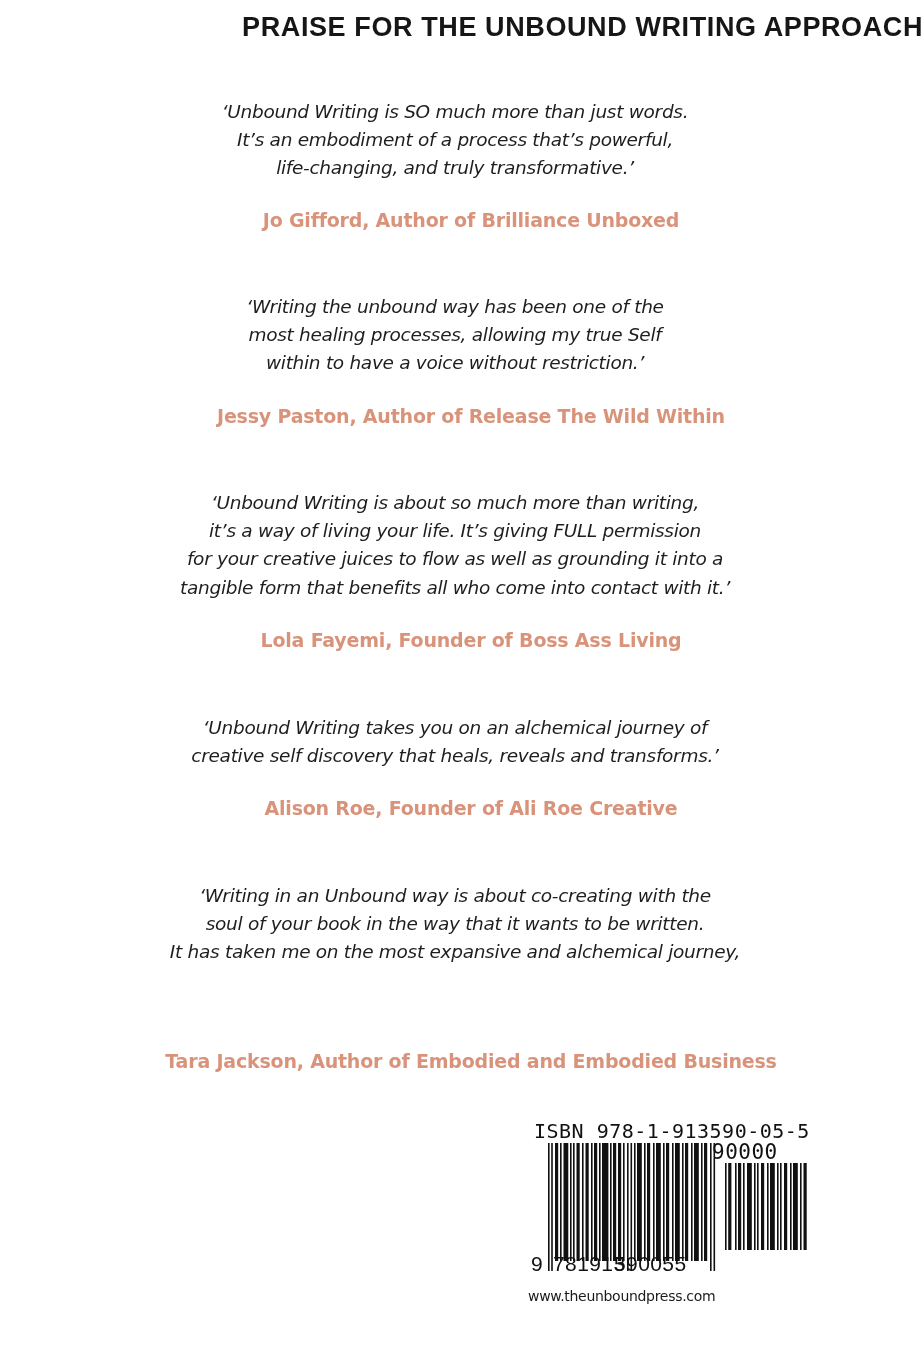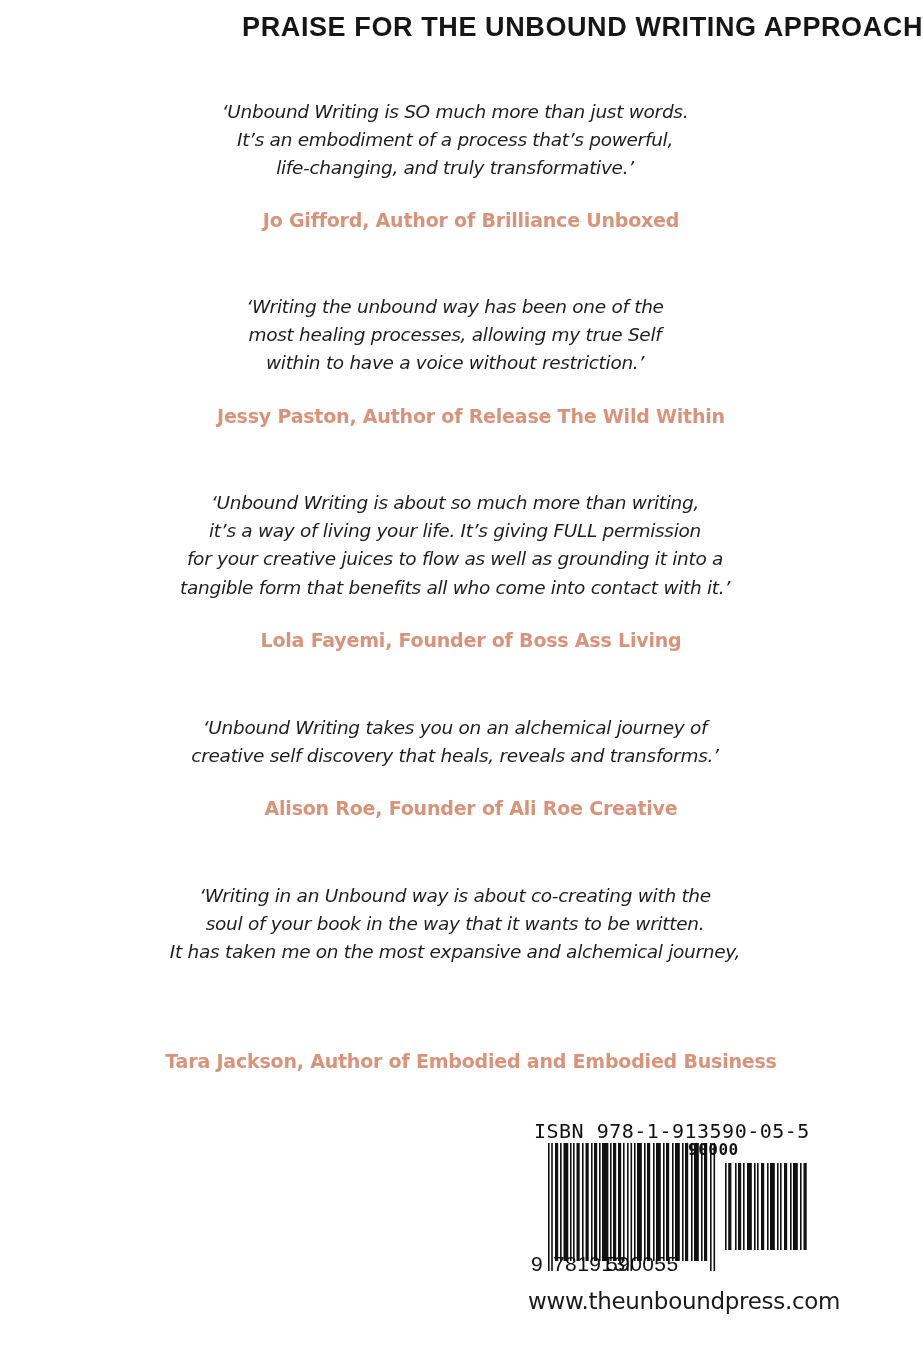--- a/index.html
+++ b/index.html
@@ -3,25 +3,25 @@
 <meta charset="utf-8">
 <style>
   html, body { margin: 0; padding: 0; background: #ffffff; }
   body { width: 923px; height: 1360px; position: relative; overflow: hidden; font-family: "DejaVu Sans", sans-serif; color: #1a1a1a; }
   .title { position: absolute; top: 12px; left: 0; width: 923px; text-align: right; font-family: "Liberation Sans", sans-serif; font-weight: bold; font-size: 27px; letter-spacing: 0.6px; color: #161616; }
   .quote { position: absolute; left: 0; width: 910px; text-align: center; font-family: "DejaVu Sans", sans-serif; font-style: italic; font-weight: normal; font-size: 18.5px; line-height: 28.2px; color: #1e1e1e; letter-spacing: -0.3px; }
   .quote span { display: block; }
   .attrib { position: absolute; left: 16px; width: 910px; text-align: center; font-family: "DejaVu Sans", sans-serif; font-weight: bold; font-size: 19px; color: #d9937a; letter-spacing: -0.2px; }
   .isbn-label { position: absolute; top: 1119px; left: 534px; font-family: "DejaVu Sans Mono", monospace; font-size: 20px; letter-spacing: 0.5px; color: #111; }
   .barcode { position: absolute; top: 1143px; left: 548px; height: 128px; width: 168px; }
-  .addon-num { position: absolute; top: 1140px; left: 688px; font-family: "DejaVu Sans Mono", monospace; font-size: 16px; letter-spacing: 0.5px; color: #111; font-weight: bold; }
+  .addon-num { position: absolute; top: 1140px; left: 712px; font-family: "DejaVu Sans Mono", monospace; font-size: 21px; letter-spacing: 0.5px; color: #111; }
   .addon { position: absolute; top: 1163px; left: 725px; height: 87px; width: 82px; }
   .ean-digits { position: absolute; top: 1252px; left: 531px; font-family: "Liberation Sans", sans-serif; font-size: 21px; color: #111; background: transparent; }
   .ean-digits span { display: inline-block; }
-  .website { position: absolute; top: 1288px; left: 528px; font-family: "DejaVu Sans", sans-serif; font-size: 23px; color: #1a1a1a; letter-spacing: -0.3px; }
+  .website { position: absolute; top: 1288px; left: 528px; font-family: "DejaVu Sans", sans-serif; font-size: 14px; color: #1a1a1a; letter-spacing: -0.3px; }
 </style>
 </head>
 <body>
 
 <div class="title">PRAISE FOR THE UNBOUND WRITING APPROACH</div>
 
 <div class="quote" style="top:98px;">
   <span>‘Unbound Writing is SO much more than just words.</span>
   <span>It’s an embodiment of a process that’s powerful,</span>
   <span>life-changing, and truly transformative.’</span>
@@ -120,16 +120,16 @@
     <rect x="55" y="0" width="1.6" height="87"></rect>
       <rect x="59" y="0" width="3.2" height="87"></rect>
     <rect x="65" y="0" width="1.6" height="87"></rect>
       <rect x="68" y="0" width="4.8" height="87"></rect>
     <rect x="75" y="0" width="1.6" height="87"></rect>
       <rect x="78.5" y="0" width="3.2" height="87"></rect>
   </g>
 </svg>
 
 <div class="ean-digits">
-  <span style="width:22px;">9</span><span style="width:53px; letter-spacing:0.4px;">781913</span><span style="letter-spacing:0.4px;">590055</span>
+  <span style="width:22px;">9</span><span style="width:53px; letter-spacing:0.4px;">781913</span><span style="margin-left:8px; letter-spacing:0.4px;">590055</span>
 </div>
 
 <div class="website">www.theunboundpress.com</div>
 
 </body></html>

